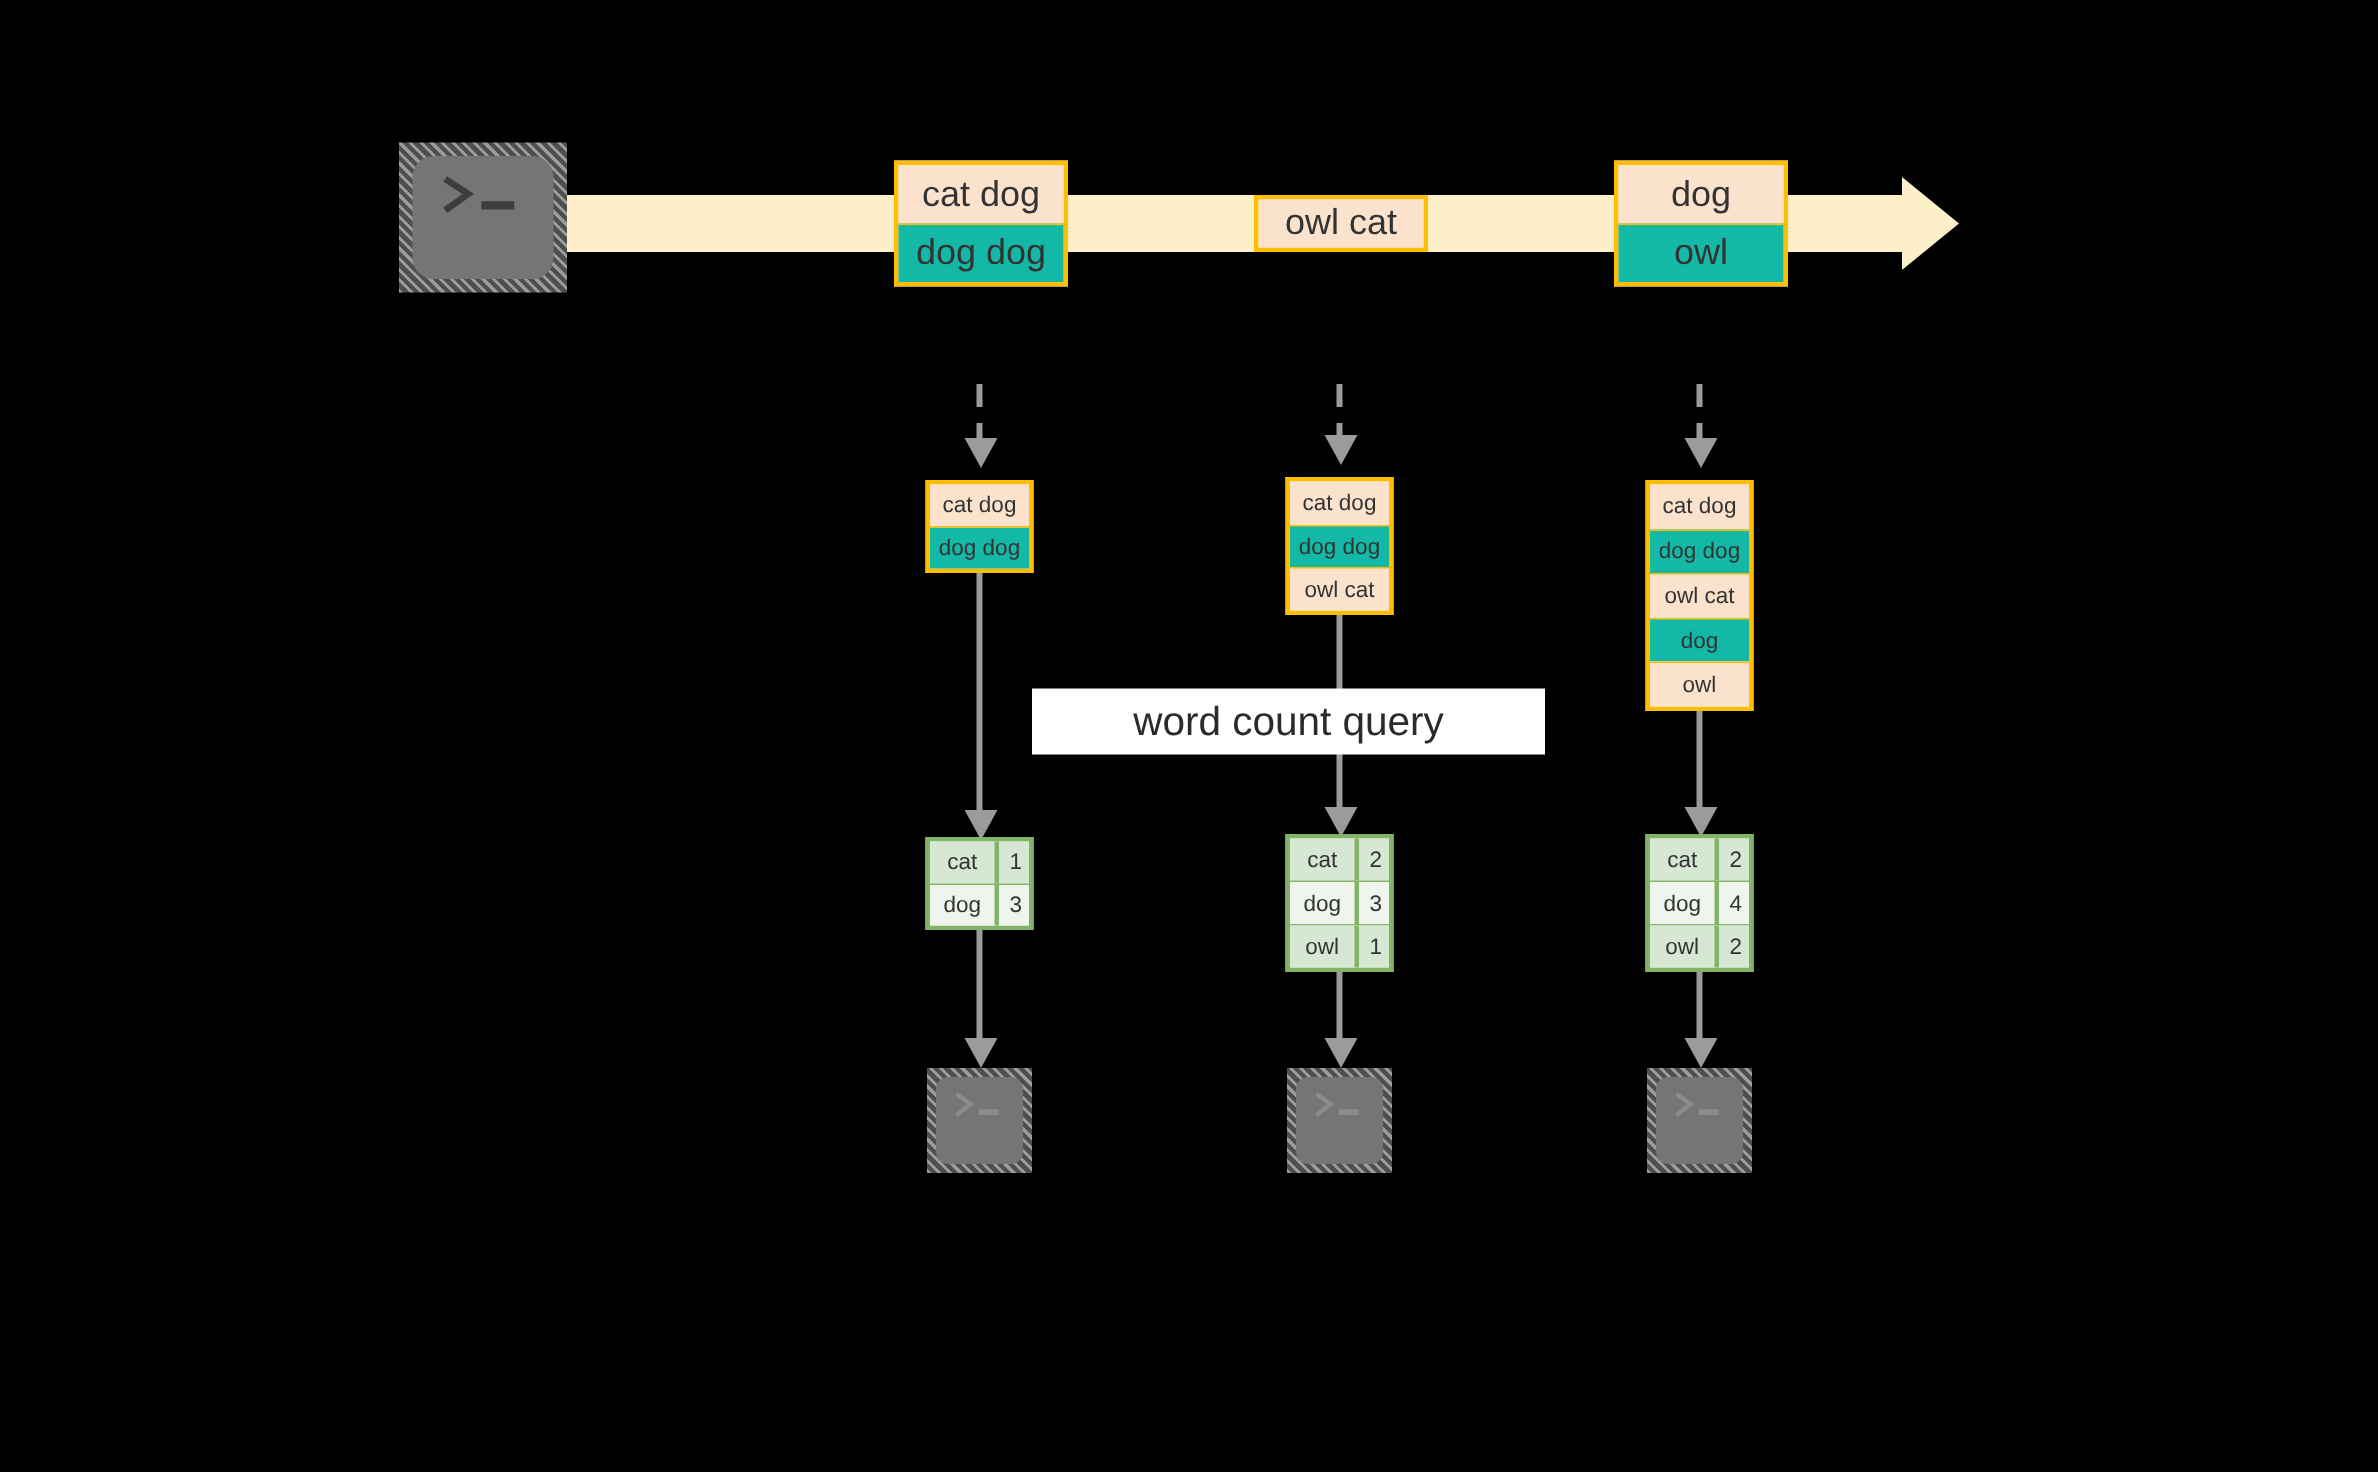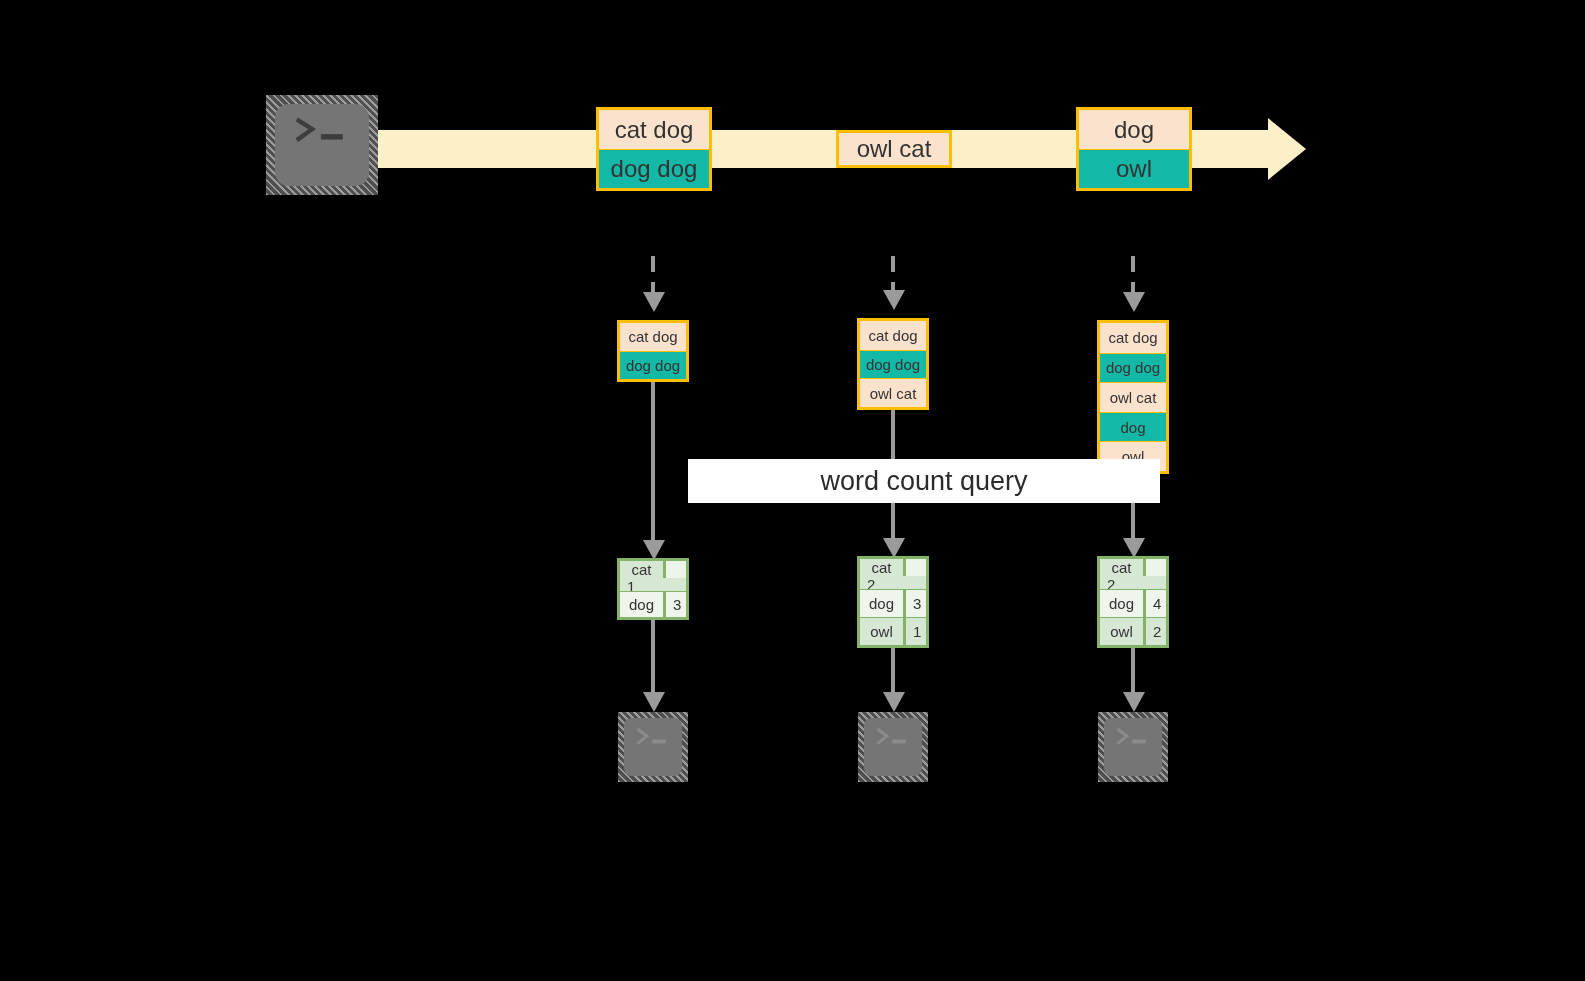--- a/index.html
+++ b/index.html
@@ -105,21 +105,21 @@
     display: flex;
     flex-direction: column;
     font-size: 15px;
   }
   .res .row {
     display: flex;
     flex: 1 1 auto;
     height: 30px;
     border-top: 1.5px solid #83B366;
   }
-  .res .row:first-child { border-top: none; flex-direction: column; }
+  .res .row:first-child { border-top: none; }
   .res .row .word {
     box-sizing: border-box;
     width: 46px;
     display: flex;
     align-items: center;
     justify-content: center;
     color: #333333;
     background: #D6E8D4;
     border-right: 3px solid #83B366;
   }
@@ -312,15 +312,15 @@
     <div class="screen">
       <div class="prompt">
         <svg viewBox="0 0 60 30" preserveAspectRatio="none">
           <path d="M8 4 L22 13 L8 23" fill="none" stroke="#8b8b8b" stroke-width="4"></path>
           <path d="M30 20 L50 20" fill="none" stroke="#8b8b8b" stroke-width="5"></path>
         </svg>
       </div>
     </div>
   </div>
 
-  <div class="query-label" style="left:688px; top:459px; width:472px; height:44px;">word count query</div>
+  <div class="query-label" style="left:688px; top:459px; width:342px; height:44px;">word count query</div>
 
 </div>
 
 </body></html>

